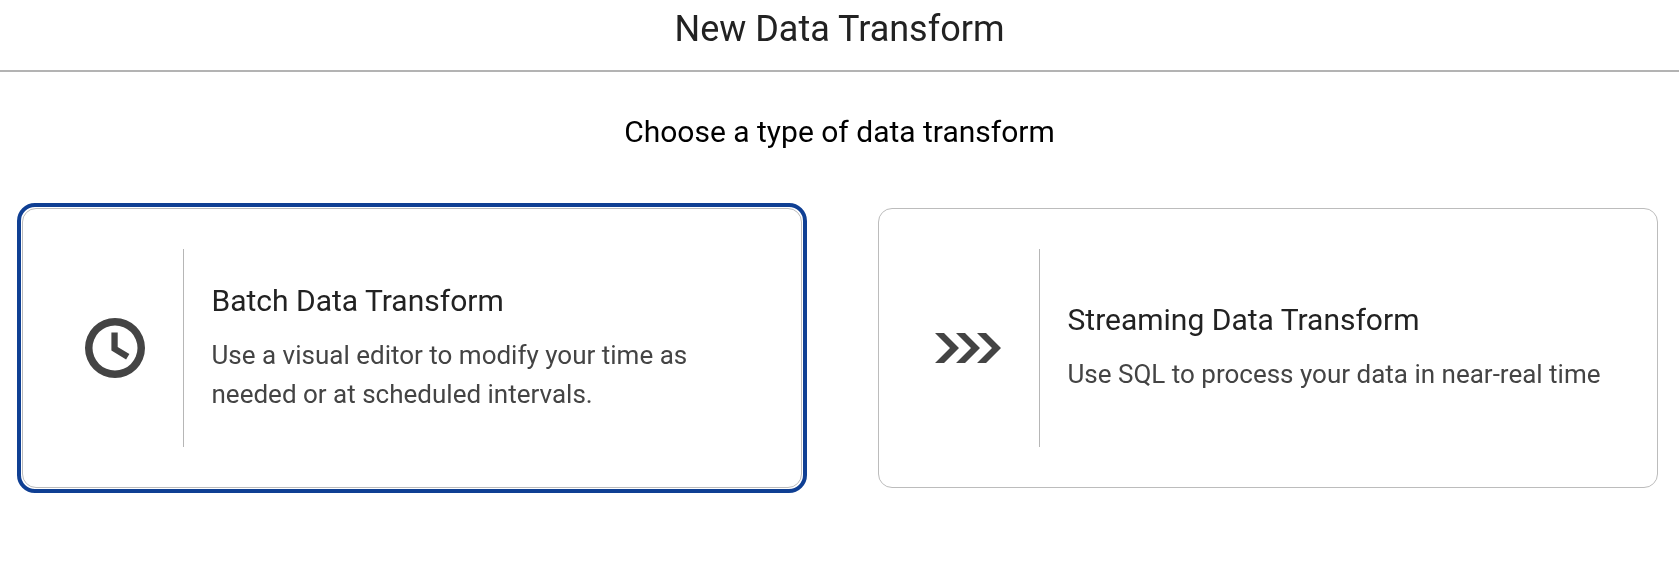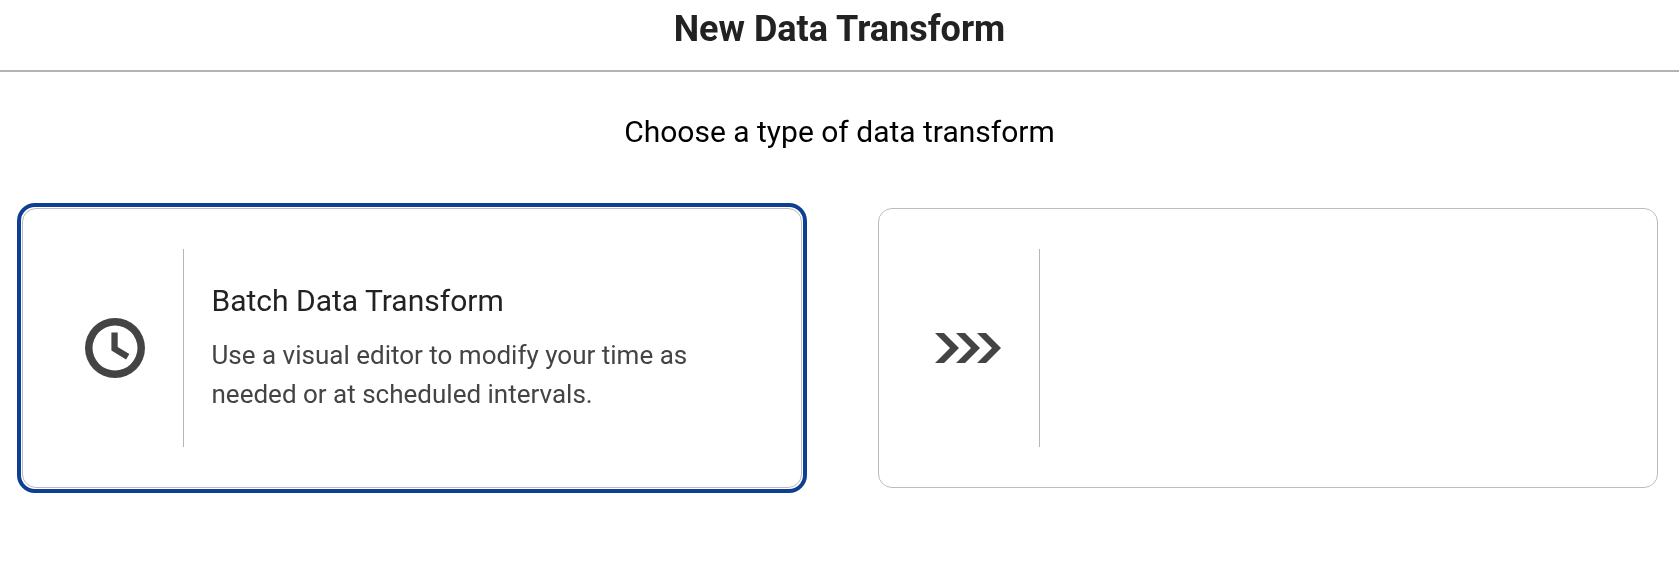--- a/index.html
+++ b/index.html
@@ -11,21 +11,21 @@
       font-family: "Segoe UI", -apple-system, BlinkMacSystemFont, Roboto, "Helvetica Neue", Arial, sans-serif;
       background: #ffffff;
       color: #333333;
     }
     .container {
       width: 100%;
     }
     .page-title {
       text-align: center;
       font-size: 36px;
-      font-weight: 700;
+      font-weight: 400;
       color: #222222;
       padding: 8px 0 20px 0;
     }
     .divider {
       border: none;
       border-top: 2px solid #b3b3b3;
       width: 100%;
     }
     .subtitle {
       text-align: center;
@@ -127,16 +127,20 @@
 
     <div class="card">
       <div class="card-icon">
         <svg viewBox="0 0 48 24">
           <path d="M0 2 L10 12 L0 22 L6 22 L16 12 L6 2 Z"></path>
           <path d="M14 2 L24 12 L14 22 L20 22 L30 12 L20 2 Z"></path>
           <path d="M28 2 L38 12 L28 22 L34 22 L44 12 L34 2 Z"></path>
         </svg>
       </div>
       <div class="card-sep"></div>
+      <div class="card-body">
+        <div class="card-title">Streaming Data Transform</div>
+        <div class="card-desc">Use SQL to process your data in near-real time</div>
+      </div>
     </div>
 
   </div>
 </div>
 
 </body></html>

